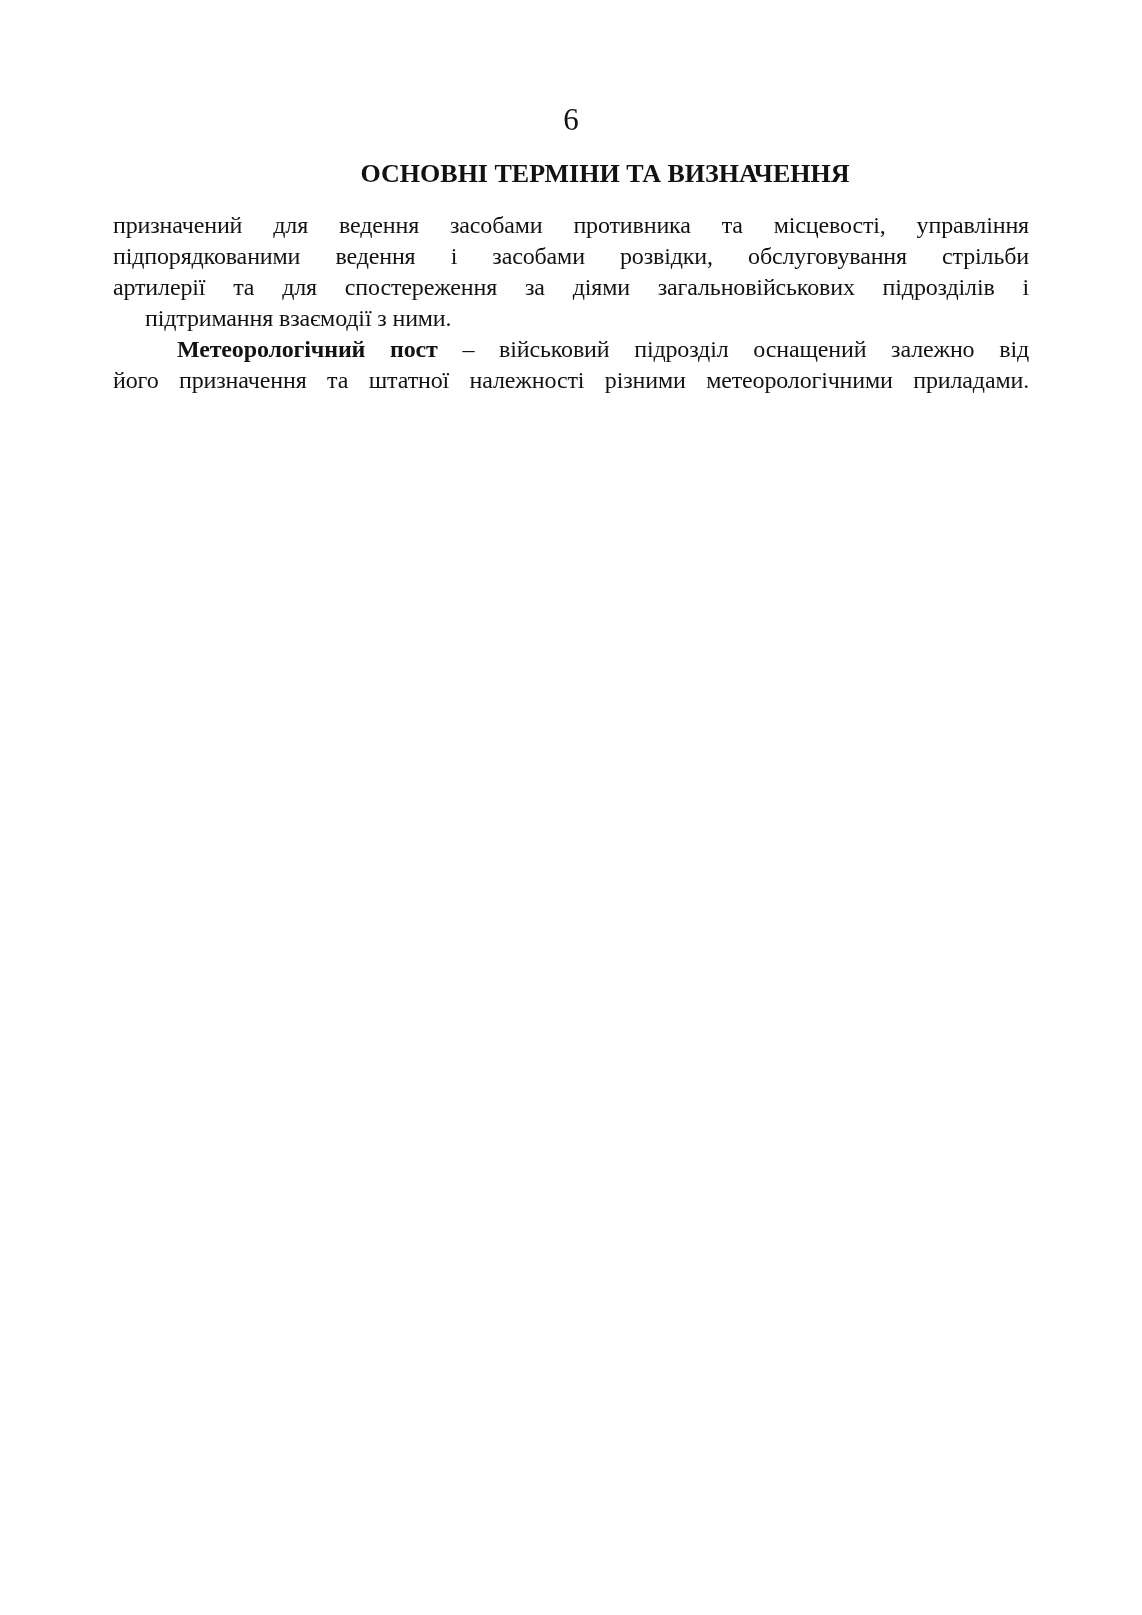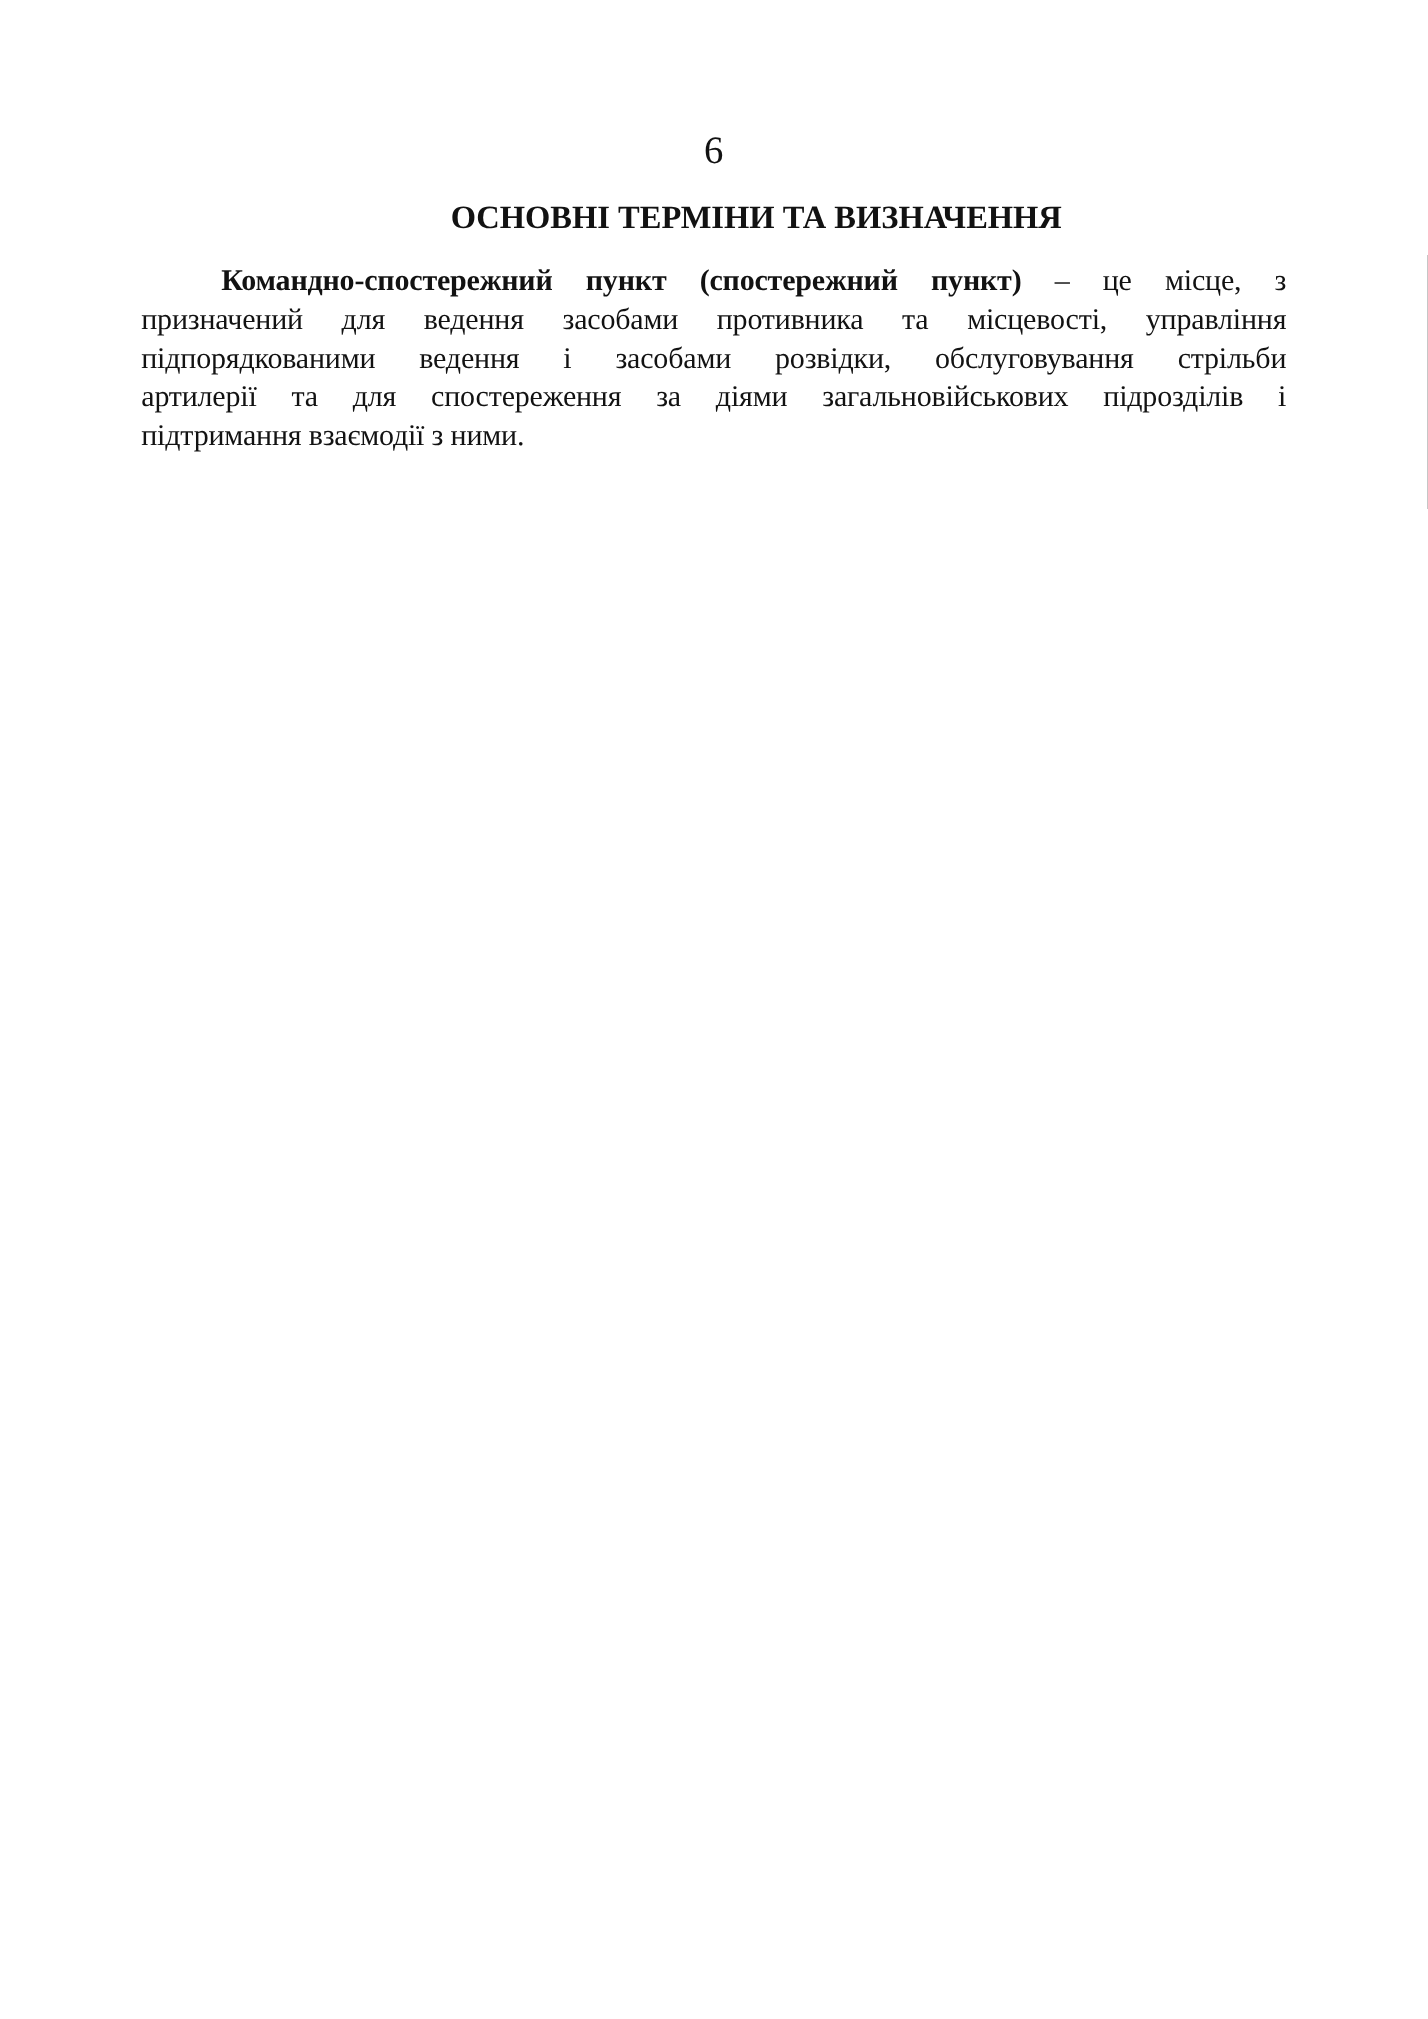--- a/index.html
+++ b/index.html
@@ -46,37 +46,40 @@
     font-size: 24px;
     line-height: 31px;
     letter-spacing: -0.15px;
   }
   .paragraph { margin: 0; }
   .line {
     text-align: justify;
     text-align-last: justify;
   }
   .line.indent { text-indent: 64px; }
-  .line.last { text-align-last: left; }
+  .line.last { text-align-last: left; margin-left: 32px; }
   .b { font-weight: bold; }
 </style>
 </head>
 <body>
 
 <div class="page">
 
   <div class="page-number">6</div>
 
   <h1 class="heading">ОСНОВНІ ТЕРМІНИ ТА ВИЗНАЧЕННЯ</h1>
 
   <div class="body-text">
 
     <div class="paragraph">
-      <div class="line indent"><span class="b">Командно-спостережний пункт (спостережний пункт)</span><span> – це місце, з</span></div>
       <div class="line"><span>призначений для ведення засобами противника та місцевості, управління</span></div>
       <div class="line"><span>підпорядкованими ведення і засобами розвідки, обслуговування стрільби</span></div>
       <div class="line"><span>артилерії та для спостереження за діями загальновійськових підрозділів і</span></div>
       <div class="line last"><span>підтримання взаємодії з ними.</span></div>
     </div>
 
+    <div class="paragraph">
+      <div class="line indent"><span class="b">Метеорологічний пост</span><span> – військовий підрозділ оснащений залежно від</span></div>
+      <div class="line"><span>його призначення та штатної належності різними метеорологічними приладами.</span></div>
+    </div>
 
   </div>
 </div>
 
 </body></html>

